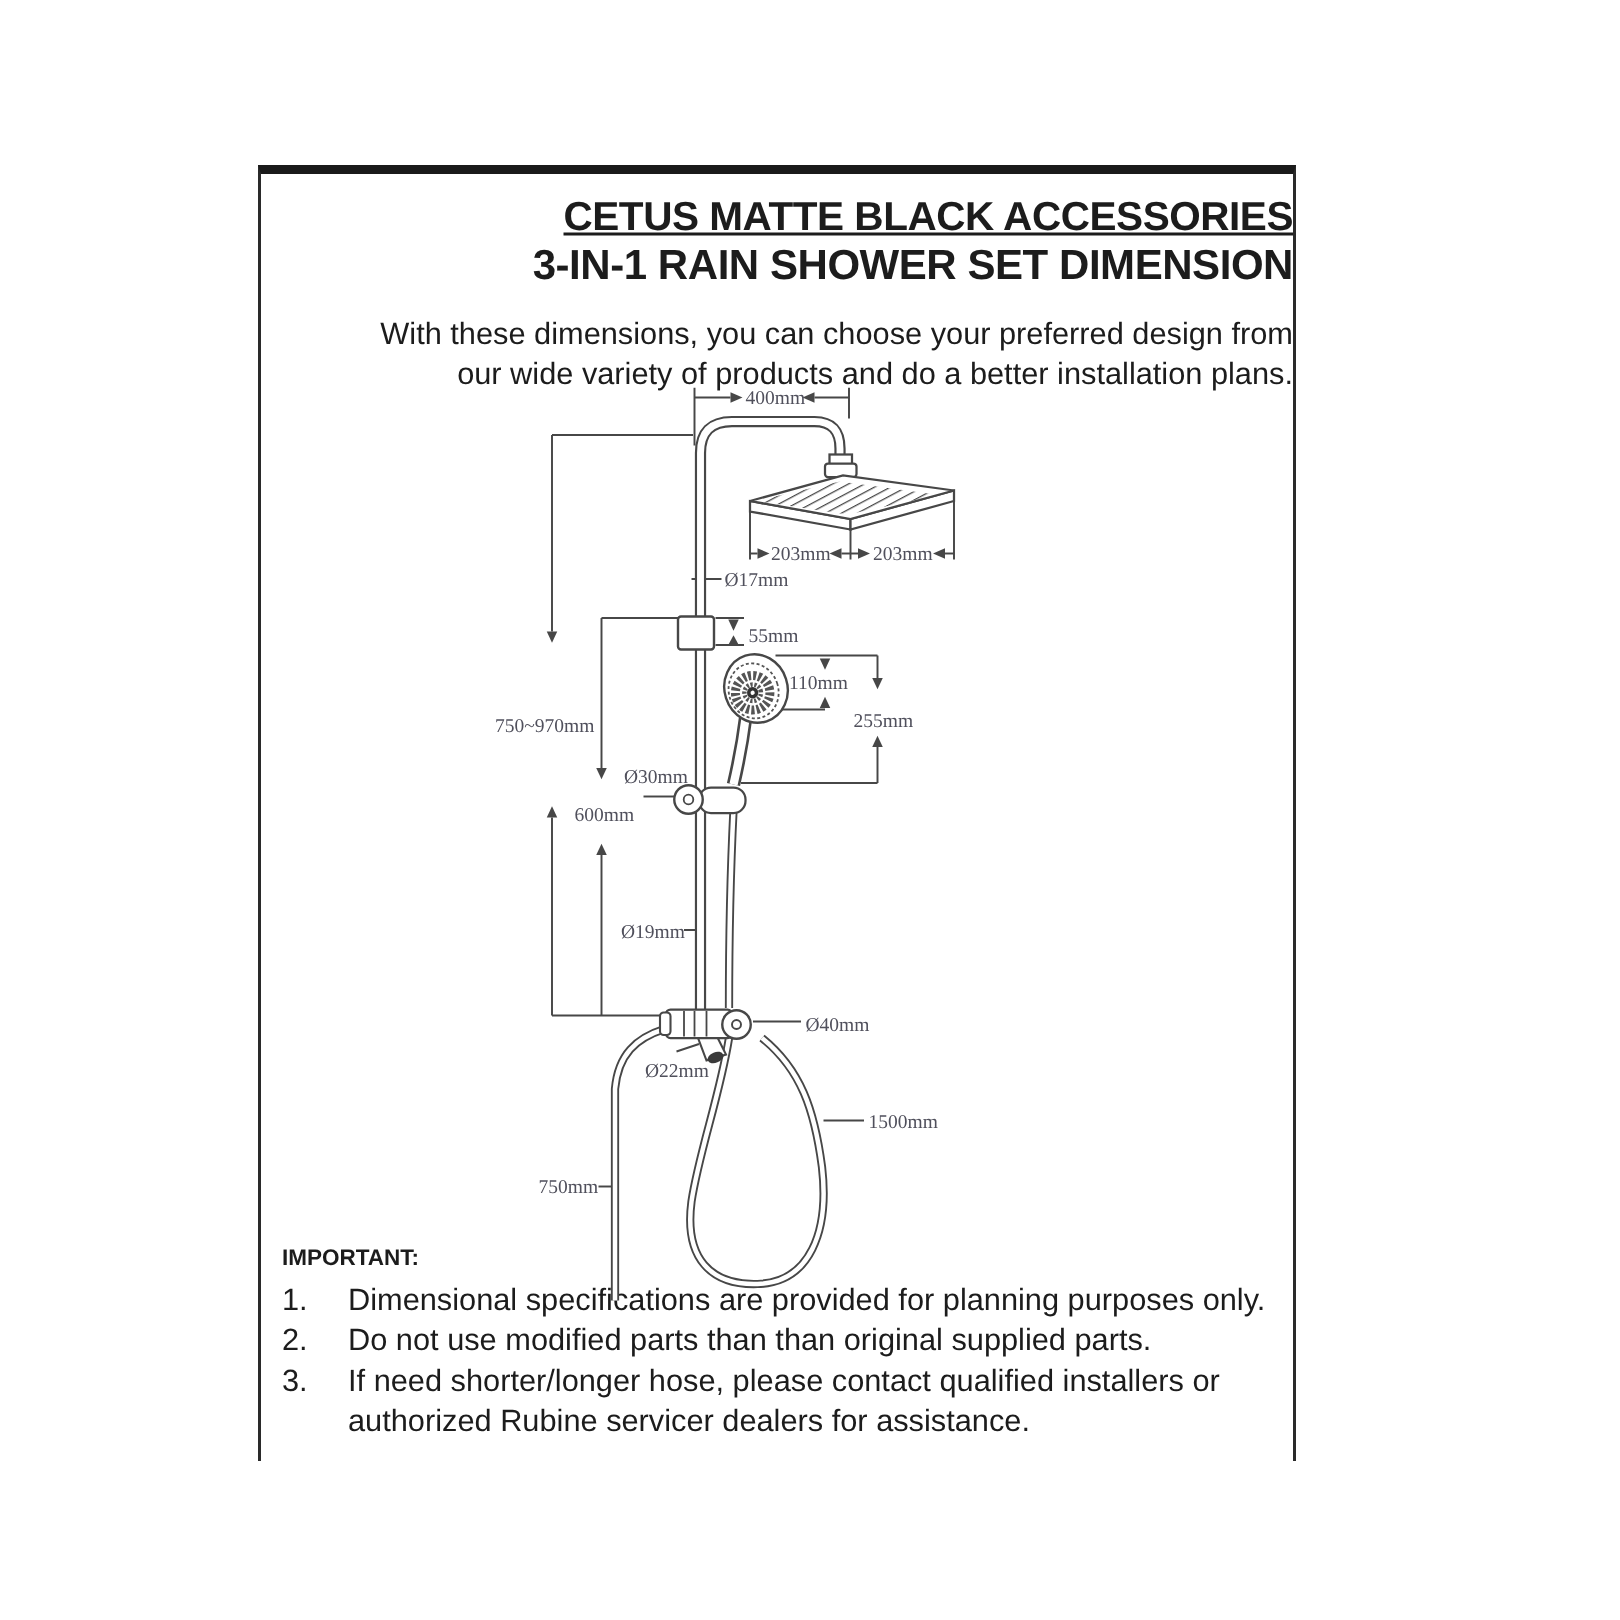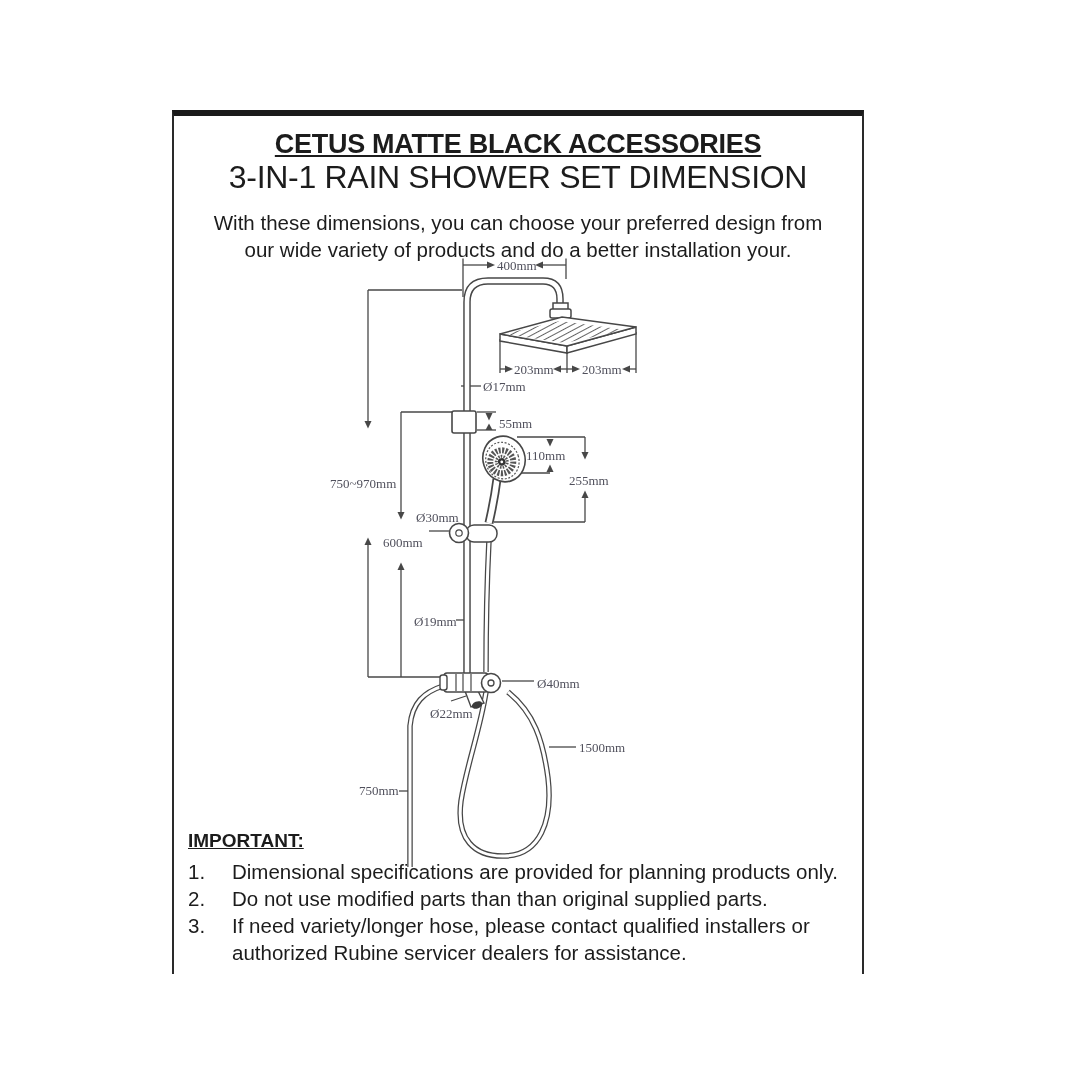--- a/index.html
+++ b/index.html
@@ -1,56 +1,56 @@
 <!DOCTYPE html>
 <html><head>
 <meta charset="utf-8">
 <style>
   html,body{margin:0;padding:0;background:#ffffff;}
   body{width:1080px;height:1080px;position:relative;font-family:"Liberation Sans",sans-serif;color:#1c1c1c;overflow:hidden;}
   .sheet{position:absolute;left:172px;top:110px;width:688px;height:858px;
          border-top:6px solid #1a1a1a;border-left:2px solid #2a2a2a;border-right:2px solid #2a2a2a;background:#fff;}
-  .hdr{position:absolute;left:0;top:12px;width:100%;text-align:center;}
+  .hdr{position:absolute;left:0;top:12px;width:100%;text-align:right;}
   .title1{font-size:27px;font-weight:600;letter-spacing:-0.3px;text-decoration:underline;line-height:32px;}
-  .title2{font-size:32px;font-weight:400;letter-spacing:-0.3px;line-height:34px;}
+  .title2{font-size:28px;font-weight:700;letter-spacing:-0.3px;line-height:34px;}
   .subtitle{font-size:20.5px;line-height:26.5px;margin-top:16px;}
   .notes{position:absolute;left:14px;top:714px;width:660px;}
-  .notes-head{font-size:19px;font-weight:600;text-decoration:underline;margin-bottom:6px;}
+  .notes-head{font-size:15px;font-weight:600;margin-bottom:6px;}
   .note-row{display:flex;font-size:20.5px;line-height:27px;}
   .note-num{width:44px;flex:0 0 44px;}
   .note-text{width:612px;}
   svg.overlay{position:absolute;left:0;top:0;z-index:5;pointer-events:none;}
   .dimtxt{font-family:"Liberation Serif",serif;font-size:13px;fill:#50505c;}
 </style>
 </head>
 <body>
 
 <div class="sheet">
   <div class="hdr">
     <div class="title1">CETUS MATTE BLACK ACCESSORIES</div>
     <div class="title2">3-IN-1 RAIN SHOWER SET DIMENSION</div>
     <div class="subtitle">
       <div>With these dimensions, you can choose your preferred design from</div>
-      <div>our wide variety of products and do a better installation your.</div>
+      <div>our wide variety of products and do a better installation plans.</div>
     </div>
   </div>
 
   <div class="notes">
     <div class="notes-head">IMPORTANT:</div>
     <div class="note-row">
       <span class="note-num">1.</span>
-      <span class="note-text">Dimensional specifications are provided for planning products only.</span>
+      <span class="note-text">Dimensional specifications are provided for planning purposes only.</span>
     </div>
     <div class="note-row">
       <span class="note-num">2.</span>
       <span class="note-text">Do not use modified parts than than original supplied parts.</span>
     </div>
     <div class="note-row">
       <span class="note-num">3.</span>
-      <span class="note-text">If need variety/longer hose, please contact qualified installers or authorized Rubine servicer dealers for assistance.</span>
+      <span class="note-text">If need shorter/longer hose, please contact qualified installers or authorized Rubine servicer dealers for assistance.</span>
     </div>
   </div>
 </div>
 
 <svg class="overlay" width="1080" height="1080" viewBox="0 0 1080 1080">
   <defs>
     <pattern id="hatch" patternUnits="userSpaceOnUse" width="5" height="5" patternTransform="rotate(62)">
       <line x1="0" y1="0" x2="0" y2="5" stroke="#474747" stroke-width="1.7"></line>
     </pattern>
   </defs>

